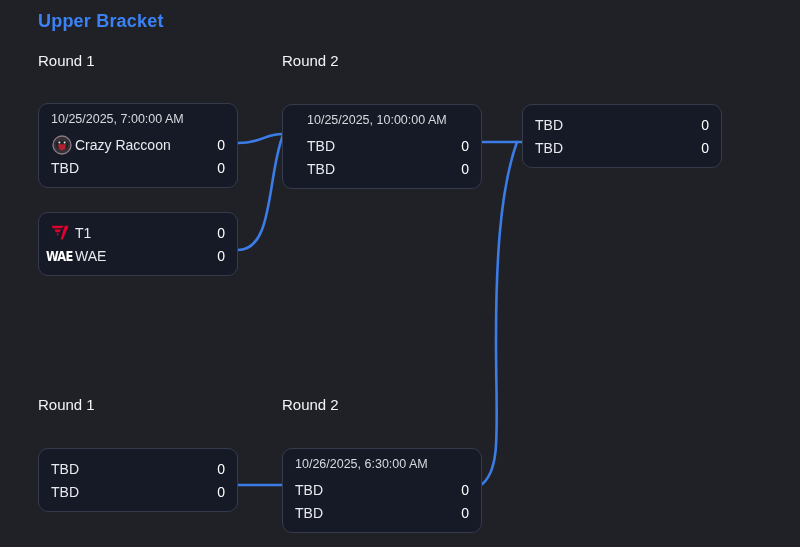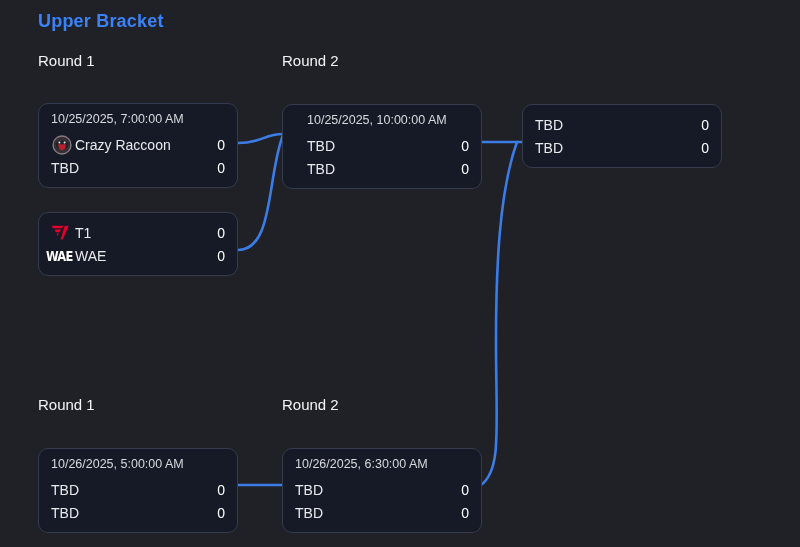--- a/index.html
+++ b/index.html
@@ -192,21 +192,20 @@
     </div>
     <div class="team-row">
       <span class="team-left">
         <span class="team-name">TBD</span>
       </span>
       <span class="team-score">0</span>
     </div>
   </div>
 
   <div class="match-card" style="left:38px; top:448px;">
-    <div class="match-date">10/26/2025, 5:00:00 AM</div>
     <div class="team-row">
       <span class="team-left">
         <span class="team-name">TBD</span>
       </span>
       <span class="team-score">0</span>
     </div>
     <div class="team-row">
       <span class="team-left">
         <span class="team-name">TBD</span>
       </span>

